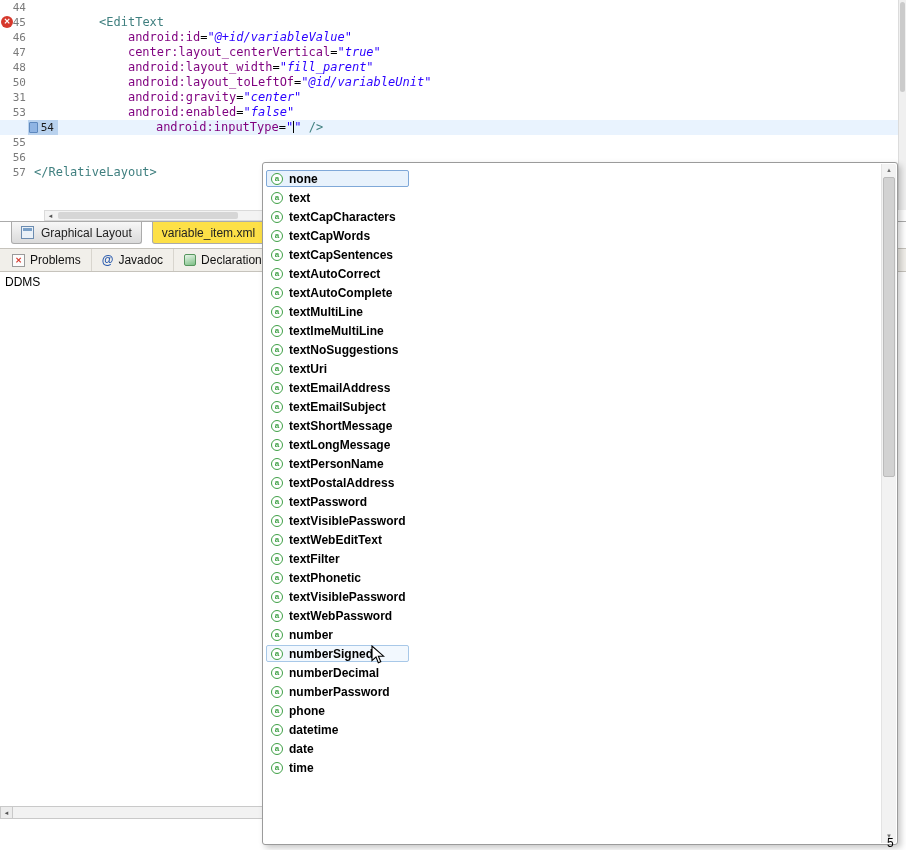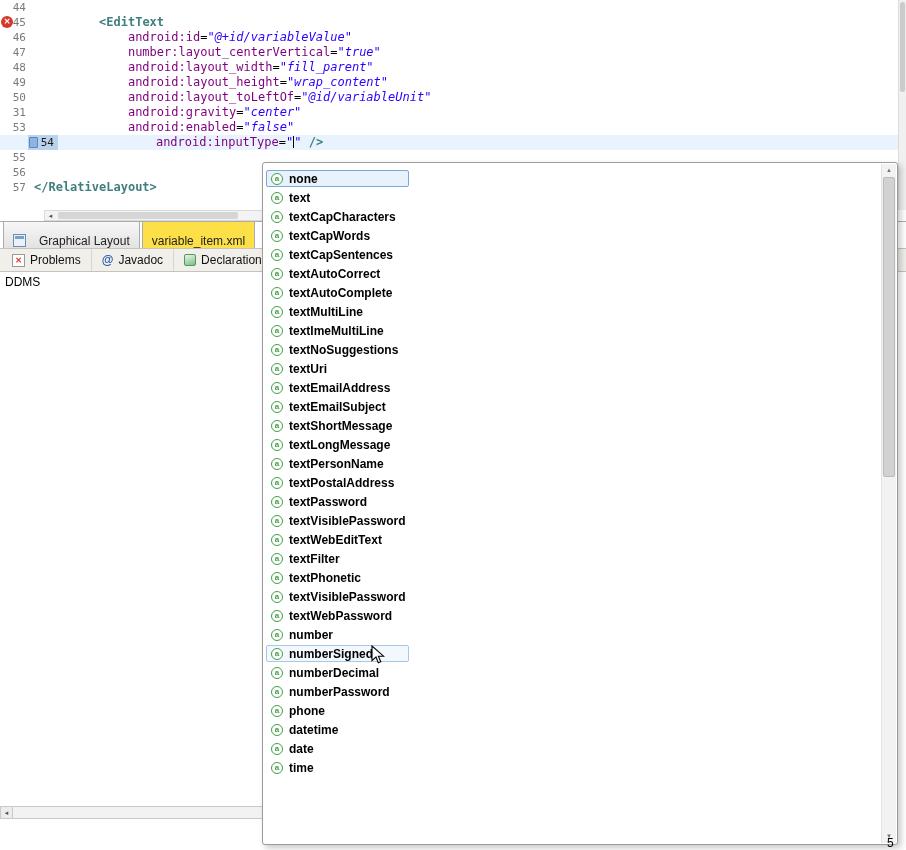--- a/index.html
+++ b/index.html
@@ -15,40 +15,40 @@
                box-sizing:border-box;font:11px/15px "DejaVu Sans Mono", monospace;color:#7A7A7A;}
   .gutter-cell.current-gutter{background:var(--current-line-gutter,#B9D2EE);color:#1A1A1A;}
   .line-num{position:relative;z-index:1;}
   .error-icon{position:absolute;left:1px;top:1px;width:12px;height:12px;border-radius:50%;
               background:var(--error-red,#D6382C);color:#FFF;font:bold 8px/12px "Liberation Sans",sans-serif;
               text-align:center;z-index:2;}
   .line-marker{position:absolute;left:1px;top:2px;width:9px;height:11px;background:#8FB4E3;
                border:1px solid #5D88BE;box-sizing:border-box;border-radius:1px;}
   .code-cell{flex:1;padding-left:4px;overflow:hidden;}
   .code-pre{margin:0;font:12px/15px "DejaVu Sans Mono", monospace;white-space:pre;color:#000;}
-  .tok-tag{color:var(--tag,#3F7F7F);font-weight:bold;}
+  .tok-tag{color:var(--tag,#3F7F7F);}
   .tok-attr{color:var(--attribute,#7F007F);}
   .tok-value{color:var(--value,#2A00FF);font-style:italic;}
   .tok-plain{color:#000;}
   .caret{display:inline-block;width:1px;height:12px;background:#000;vertical-align:-2px;}
 
   .editor-vscroll{position:absolute;left:898px;top:0;width:8px;height:210px;background:#F0F0F0;border-left:1px solid #DCDCDC;box-sizing:border-box;}
   .vthumb{position:absolute;left:1px;right:1px;top:2px;height:90px;background:#CBCBCB;border-radius:3px;}
 
   .editor-hscroll{position:absolute;left:44px;top:210px;width:854px;height:11px;background:#F3F3F3;
                   border:1px solid #DADADA;box-sizing:border-box;display:flex;align-items:center;}
   .scroll-arrow-left{width:11px;font-size:6px;color:#555;text-align:center;}
   .hthumb{height:7px;width:180px;background:#D6D6D6;border-radius:2px;margin-left:2px;}
 
   
   .editor-tabs{position:absolute;left:0;top:221px;width:906px;height:23px;border-top:1px solid #ABABAB;
                background:#FFF;display:flex;align-items:flex-start;padding-left:3px;box-sizing:border-box;}
-  .etab{height:21px;display:inline-flex;align-items:center;gap:13px;padding:8px 9px;font-size:12px;color:#222;
+  .etab{height:21px;display:inline-flex;align-items:center;gap:7px;padding:0 9px;font-size:12px;color:#222;
         border:1px solid #ABABAB;border-top:none;background:linear-gradient(#F7F7F7,#DADADA);
-        border-radius:0 0 3px 3px;margin-right:2px;white-space:nowrap;}
+        border-radius:0 0 3px 3px;margin-right:2px;white-space:nowrap;margin-left:8px;}
   .etab.active{background:#fde047;}
   .graphical-layout-icon{width:13px;height:13px;position:relative;border:1px solid #6C8CB0;
         background:#EAF1F8;box-sizing:border-box;display:inline-block;}
   .graphical-layout-icon::before{content:'';position:absolute;left:1px;top:1px;right:1px;height:3px;background:#7AA0C8;}
 
   
   .view-tabs{position:absolute;left:0;top:248px;width:906px;height:24px;background:#F1EFEA;
              border-top:1px solid #C6C3BC;border-bottom:1px solid #C6C3BC;box-sizing:border-box;
              display:flex;align-items:center;padding-left:2px;}
   .view-tabs-list{display:flex;align-items:center;height:100%;}
@@ -119,33 +119,27 @@
         </div>
         <div class="code-row">
           <div class="gutter-cell"><span class="line-num">46</span></div>
           <div class="code-cell">
             <pre class="code-pre">             <span class="tok-attr">android:id</span><span class="tok-plain">=</span><span class="tok-value">"@+id/variableValue"</span></pre>
           </div>
         </div>
         <div class="code-row">
           <div class="gutter-cell"><span class="line-num">47</span></div>
           <div class="code-cell">
-            <pre class="code-pre">             <span class="tok-attr">number:layout_centerVertical</span><span class="tok-plain">=</span><span class="tok-value">"true"</span></pre>
+            <pre class="code-pre">             <span class="tok-attr">center:layout_centerVertical</span><span class="tok-plain">=</span><span class="tok-value">"true"</span></pre>
           </div>
         </div>
         <div class="code-row">
           <div class="gutter-cell"><span class="line-num">48</span></div>
           <div class="code-cell">
             <pre class="code-pre">             <span class="tok-attr">android:layout_width</span><span class="tok-plain">=</span><span class="tok-value">"fill_parent"</span></pre>
-          </div>
-        </div>
-        <div class="code-row">
-          <div class="gutter-cell"><span class="line-num">49</span></div>
-          <div class="code-cell">
-            <pre class="code-pre">             <span class="tok-attr">android:layout_height</span><span class="tok-plain">=</span><span class="tok-value">"wrap_content"</span></pre>
           </div>
         </div>
         <div class="code-row">
           <div class="gutter-cell"><span class="line-num">50</span></div>
           <div class="code-cell">
             <pre class="code-pre">             <span class="tok-attr">android:layout_toLeftOf</span><span class="tok-plain">=</span><span class="tok-value">"@id/variableUnit"</span></pre>
           </div>
         </div>
         <div class="code-row">
           <div class="gutter-cell"><span class="line-num">31</span></div>

